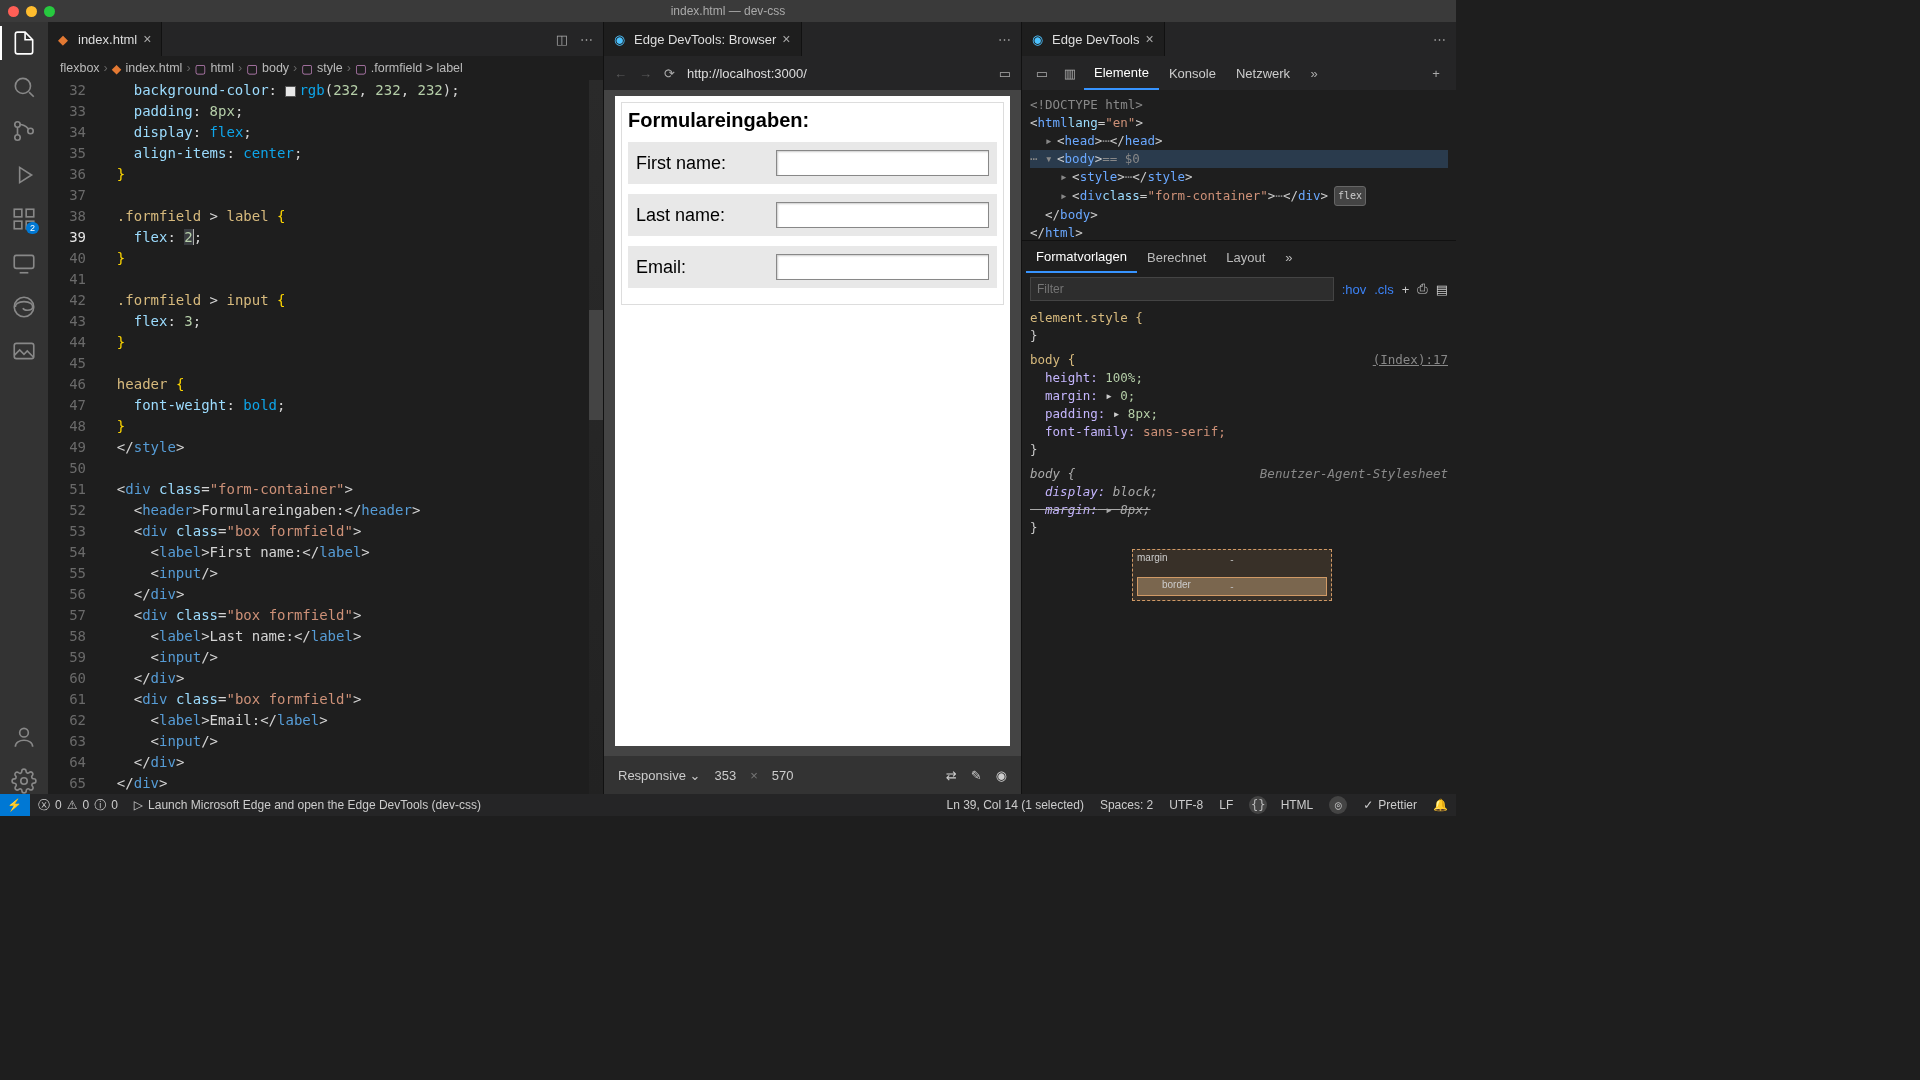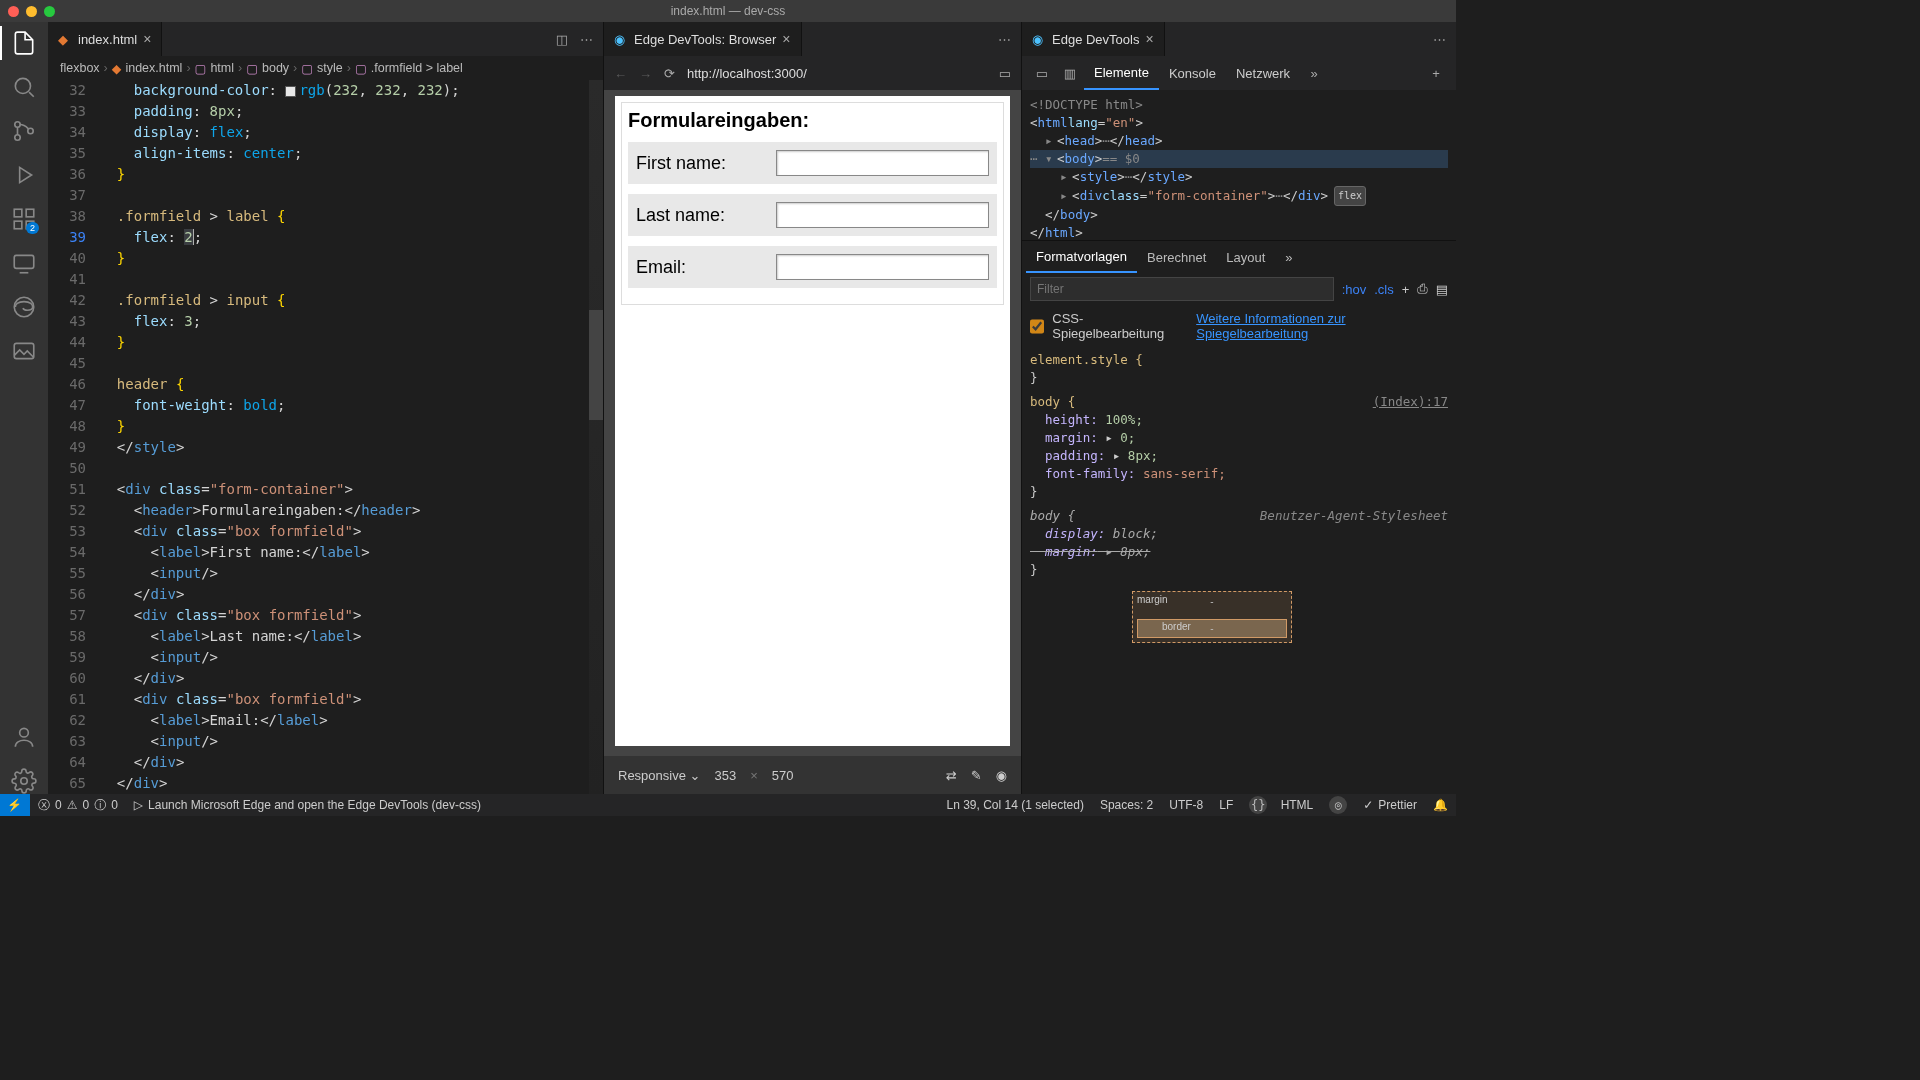--- a/index.html
+++ b/index.html
@@ -97,21 +97,21 @@
 .code {
   flex:1;
   display:flex;
   font-family: Menlo, Consolas, monospace;
   font-size: 14px;
   line-height: 21px;
   overflow:hidden;
   position:relative;
 }
 .gutter { width: 52px; text-align:right; color:#6a6a6a; padding-right:14px; }
-.gutter .cur { color:#3b82f6; }
+.gutter .cur { color:#e5e5e5; }
 .codelines { flex:1; white-space:pre; color:#d4d4d4; overflow-x:hidden; }
 .c-sel { color:#d7ba7d; }
 .c-prop { color:#9cdcfe; }
 .c-val { color:#0ea5e9; }
 .c-num { color:#b5cea8; }
 .c-br { color:#ffd700; }
 .c-tag { color:#569cd6; }
 .c-attr { color:#9cdcfe; }
 .c-str { color:#ce9178; }
 .c-txt { color:#d4d4d4; }
@@ -200,21 +200,21 @@
 .mirror input[type=checkbox]{ accent-color:#d18616; width:15px; height:15px;}
 .rules { padding: 4px 8px; font-family:Menlo,Consolas,monospace; font-size:12.5px; line-height:18px; }
 .rules .sel { color:#d7ba7d; }
 .rules .p { color:#c4b5fd; }
 .rules .v { color:#b5cea8; }
 .rules .vs { color:#ce9178;text-align:center; }
 .rules .src { float:right; color:#888; text-decoration:underline; }
 .rules .ua { color:#888; font-style:italic; float:right;}
 .rules .it { font-style:italic; color:#aaa;}
 .boxmodel { padding:8px 0 0 110px; }
-.bm-outer { border:1px dashed #d19a66; background:rgba(209,154,102,0.15); padding:4px; width:160px; font-size:10px; color:#ccc; position:relative;}
+.bm-outer { border:1px dashed #d19a66; background:rgba(209,154,102,0.15); padding:4px; width:200px; font-size:10px; color:#ccc; position:relative;}
 .bm-outer .lbl { position:absolute; top:2px; left:4px; }
 .bm-mid { border:1px solid #d19a66; background:rgba(222,184,135,0.4); padding:3px; margin-top:12px; position:relative;}
 .bm-mid .lbl { position:absolute; top:1px; left:4px;padding-left:20px; }
 .bm-dash { text-align:center; color:#bbb; }
 
 .statusbar {
   height: 22px;
   background: #252526;
   display:flex;
   align-items:center;
@@ -506,25 +506,20 @@
           <div class="stab">»</div>
         </div>
         <div class="filterrow">
           <input placeholder="Filter" style="">
           <span class="mono">:hov</span>
           <span class="mono">.cls</span>
           <span>+</span>
           <span>⎙</span>
           <span>▤</span>
         </div>
-        <div class="mirror">
-          <input type="checkbox" checked="" style="">
-          <span>CSS-Spiegelbearbeitung</span>
-          <a>Weitere Informationen zur Spiegelbearbeitung</a>
-        </div>
         <div class="rules">
           <div><span class="sel">element.style {</span></div>
           <div>}</div>
           <div style="margin-top:6px"><span class="sel">body {</span><span class="src">(Index):17</span></div>
           <div>&nbsp;&nbsp;<span class="p">height:</span> <span class="v">100%;</span></div>
           <div>&nbsp;&nbsp;<span class="p">margin:</span> ▸ <span class="v">0;</span></div>
           <div>&nbsp;&nbsp;<span class="p">padding:</span> ▸ <span class="v">8px;</span></div>
           <div>&nbsp;&nbsp;<span class="p">font-family:</span> <span class="vs">sans-serif;</span></div>
           <div>}</div>
           <div style="margin-top:6px"><span class="sel it">body {</span><span class="ua">Benutzer-Agent-Stylesheet</span></div>

